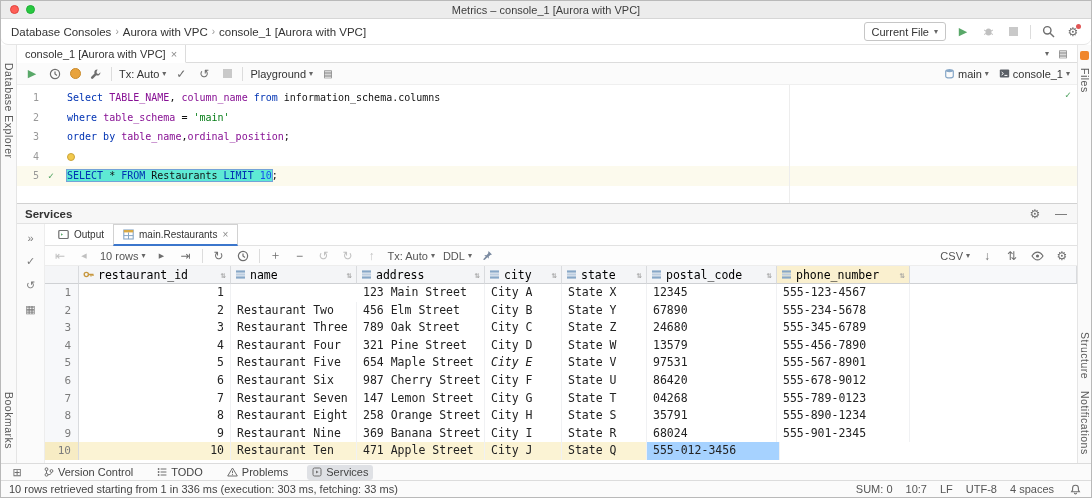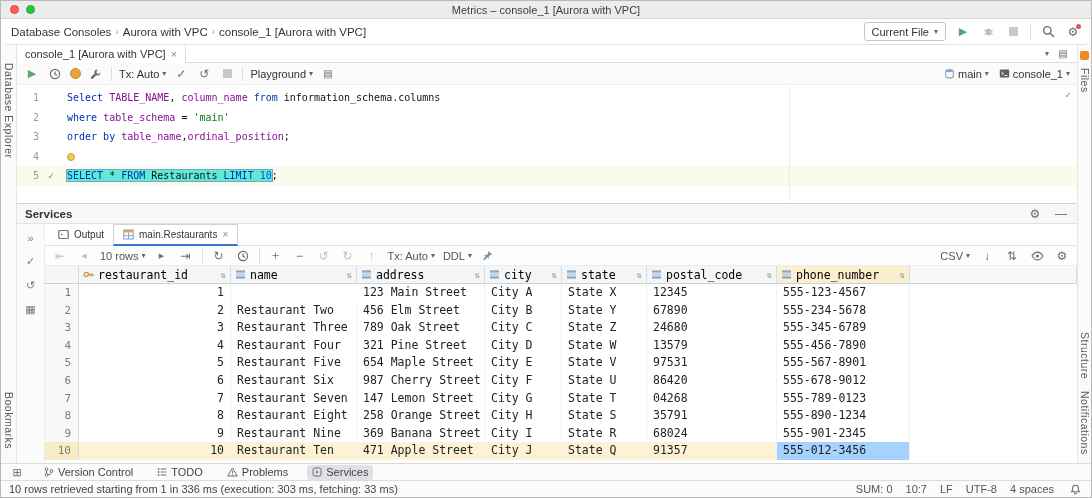--- a/index.html
+++ b/index.html
@@ -458,21 +458,21 @@
                     <div class="gcell" style="width: 85px; flex: 0 0 85px;">State W</div>
                     <div class="gcell" style="width: 130px; flex: 0 0 130px;">13579</div>
                     <div class="gcell" style="width: 133px; flex: 0 0 133px;">555-456-7890</div>
                     <div class="gcell filler"></div>
                   </div>
                   <div class="grow">
                     <div class="gcell rownum">5</div>
                     <div class="gcell num" style="width: 152px; flex: 0 0 152px;">5</div>
                     <div class="gcell" style="width: 126px; flex: 0 0 126px;">Restaurant Five</div>
                     <div class="gcell" style="width: 128px; flex: 0 0 128px;">654 Maple Street</div>
-                    <div class="gcell" style="width: 77px; flex: 0 0 77px;">City E</div>
+                    <div class="gcell" style="width: 77px; flex: 0 0 77px; font-style: italic;">City E</div>
                     <div class="gcell" style="width: 85px; flex: 0 0 85px;">State V</div>
                     <div class="gcell" style="width: 130px; flex: 0 0 130px;">97531</div>
                     <div class="gcell" style="width: 133px; flex: 0 0 133px;">555-567-8901</div>
                     <div class="gcell filler"></div>
                   </div>
                   <div class="grow">
                     <div class="gcell rownum">6</div>
                     <div class="gcell num" style="width: 152px; flex: 0 0 152px;">6</div>
                     <div class="gcell" style="width: 126px; flex: 0 0 126px;">Restaurant Six</div>
                     <div class="gcell" style="width: 128px; flex: 0 0 128px;">987 Cherry Street</div>
@@ -515,21 +515,20 @@
                     <div class="gcell" style="width: 133px; flex: 0 0 133px;">555-901-2345</div>
                     <div class="gcell filler"></div>
                   </div>
                   <div class="grow selrow">
                     <div class="gcell rownum">10</div>
                     <div class="gcell num" style="width: 152px; flex: 0 0 152px;">10</div>
                     <div class="gcell" style="width: 126px; flex: 0 0 126px;">Restaurant Ten</div>
                     <div class="gcell" style="width: 128px; flex: 0 0 128px;">471 Apple Street</div>
                     <div class="gcell" style="width: 77px; flex: 0 0 77px;">City J</div>
                     <div class="gcell" style="width: 85px; flex: 0 0 85px;">State Q</div>
-                    <div class="gcell" style="width: 130px; flex: 0 0 130px;">91357</div>
                     <div class="gcell selcell" style="width: 133px; flex: 0 0 133px;">555-012-3456</div>
                     <div class="gcell filler"></div>
                   </div>
                 </div>
             </div>
           </div>
         </div>
       </div>
     </div>
 

